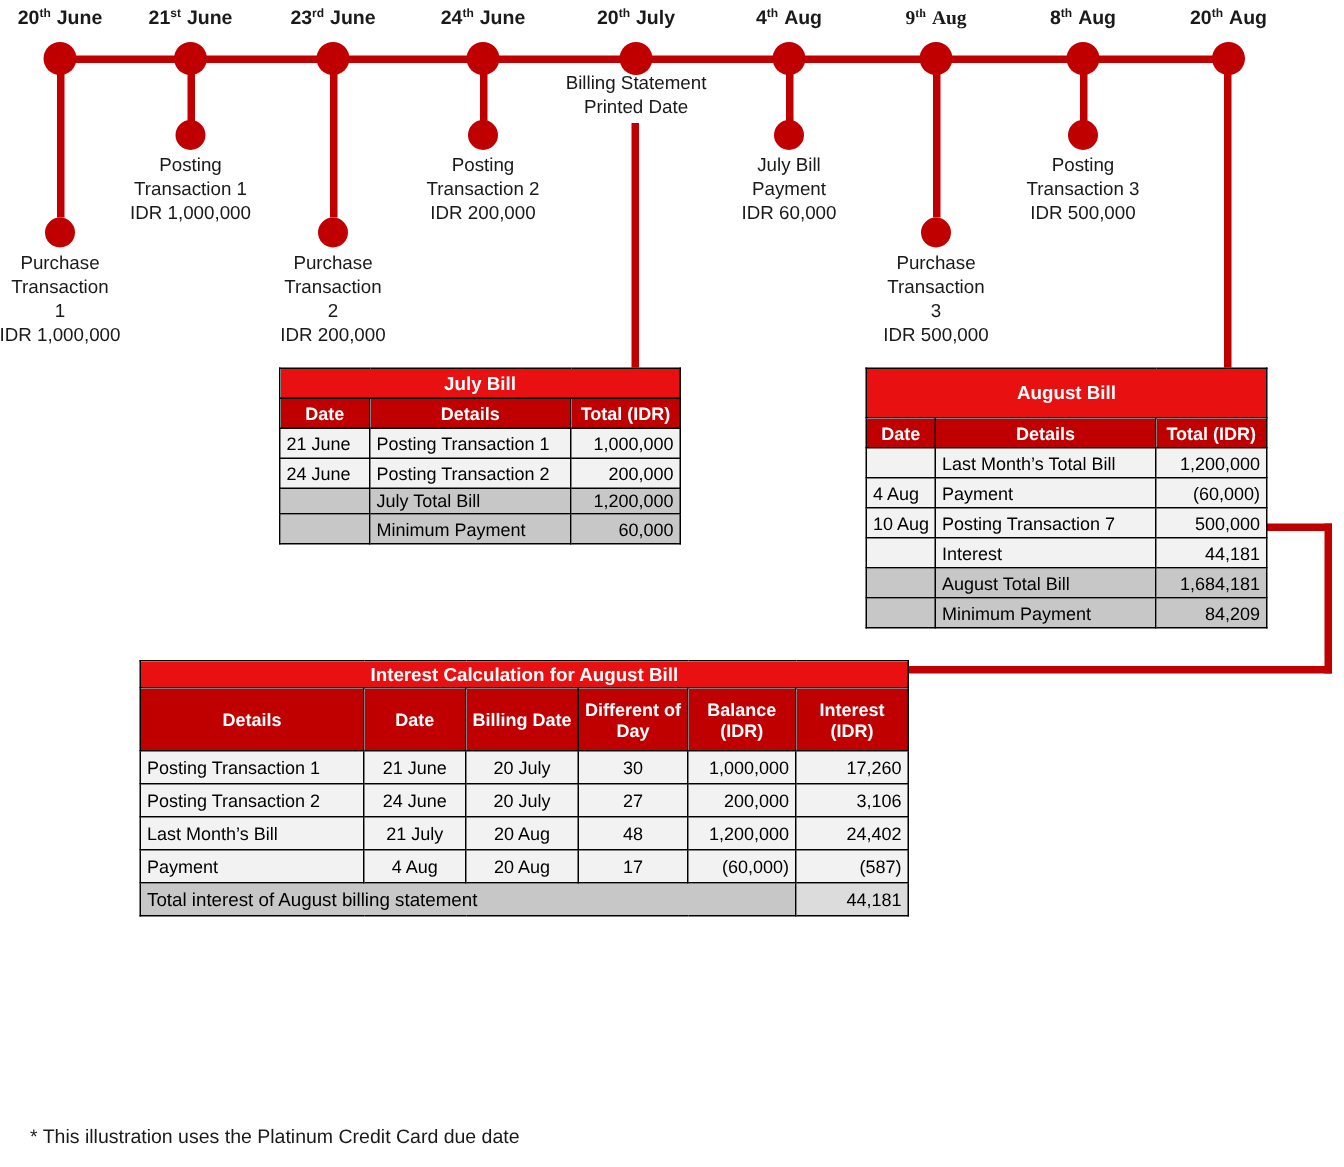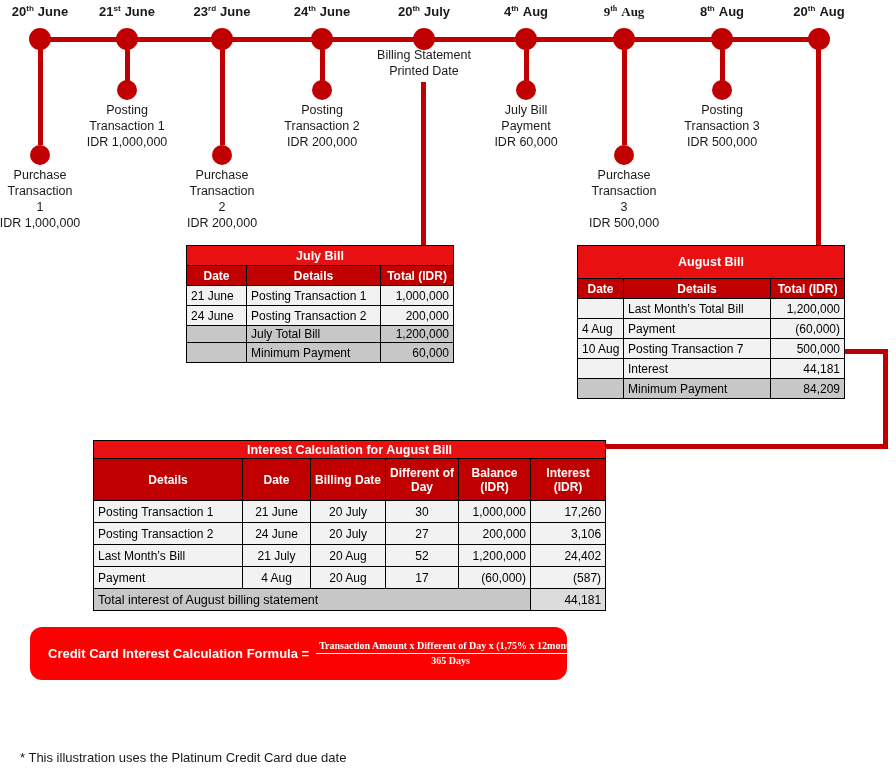--- a/index.html
+++ b/index.html
@@ -203,20 +203,25 @@
     </tr>
     <tr style="height:20px">
       <td class="light">10 Aug</td>
       <td class="light">Posting Transaction 7</td>
       <td class="light r">500,000</td>
     </tr>
     <tr style="height:20px">
       <td class="light"></td>
       <td class="light">Interest</td>
       <td class="light r">44,181</td>
+    </tr>
+    <tr style="height:20px">
+      <td class="gray"></td>
+      <td class="gray">August Total Bill</td>
+      <td class="gray r">1,684,181</td>
     </tr>
     <tr style="height:20px">
       <td class="gray"></td>
       <td class="gray">Minimum Payment</td>
       <td class="gray r">84,209</td>
     </tr>
   </tbody>
     </table>
 
   <table class="tbl" style="left:93px;top:440px;width:512px;padding-left:39px;">
@@ -253,43 +258,36 @@
       <td class="light c">24 June</td>
       <td class="light c">20 July</td>
       <td class="light c">27</td>
       <td class="light r">200,000</td>
       <td class="light r">3,106</td>
     </tr>
     <tr style="height:22px">
       <td class="light">Last Month’s Bill</td>
       <td class="light c">21 July</td>
       <td class="light c">20 Aug</td>
-      <td class="light c">52</td>
+      <td class="light c">48</td>
       <td class="light r">1,200,000</td>
       <td class="light r">24,402</td>
     </tr>
     <tr style="height:22px">
       <td class="light">Payment</td>
       <td class="light c">4 Aug</td>
       <td class="light c">20 Aug</td>
       <td class="light c">17</td>
       <td class="light r">(60,000)</td>
       <td class="light r">(587)</td>
     </tr>
     <tr style="height:22px">
       <td colspan="5" class="gray" style="font-size:12.5px">Total interest of August billing statement</td>
       <td class="graylt r">44,181</td>
     </tr>
   </tbody>
     </table>
 
-  <div class="fbox" style="top:627px;height:53px;">
-    <span class="flabel">Credit Card Interest Calculation Formula =</span>
-    <span class="frac">
-      <div class="num">Transaction Amount x Different of Day x (1,75% x 12months)</div>
-      <div class="den">365 Days</div>
-    </span>
-  </div>
 
 
   <div class="footnote">* This illustration uses the Platinum Credit Card due date</div>
 
 </div>
 
 </body></html>

